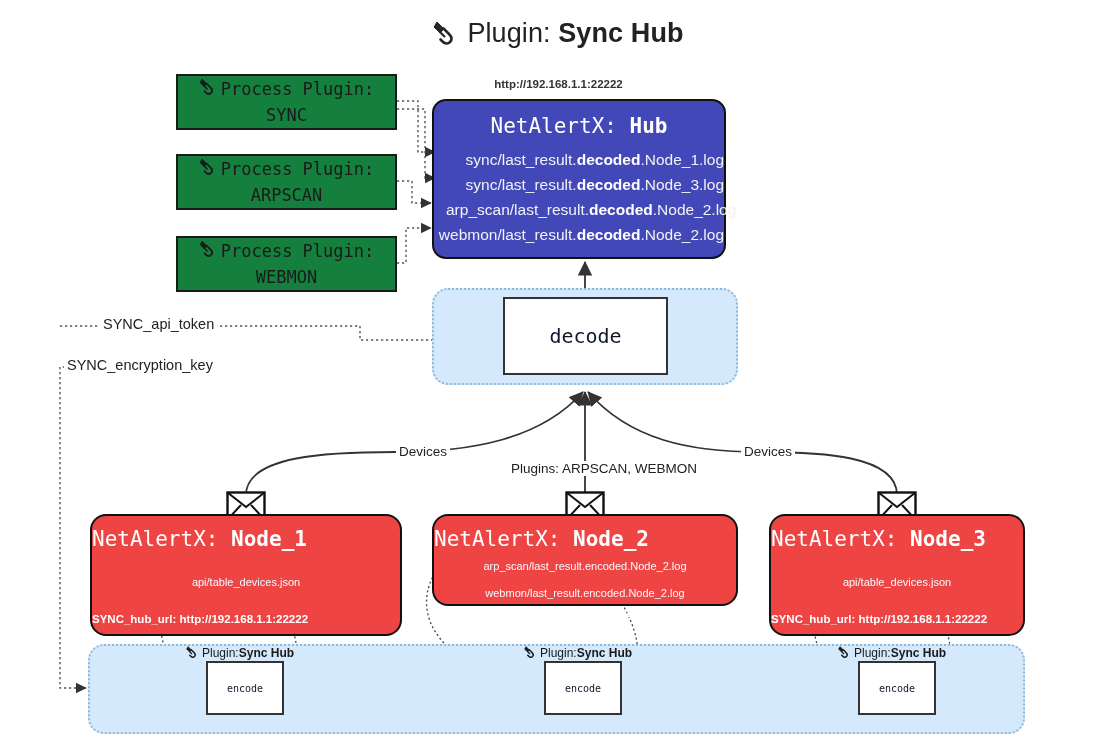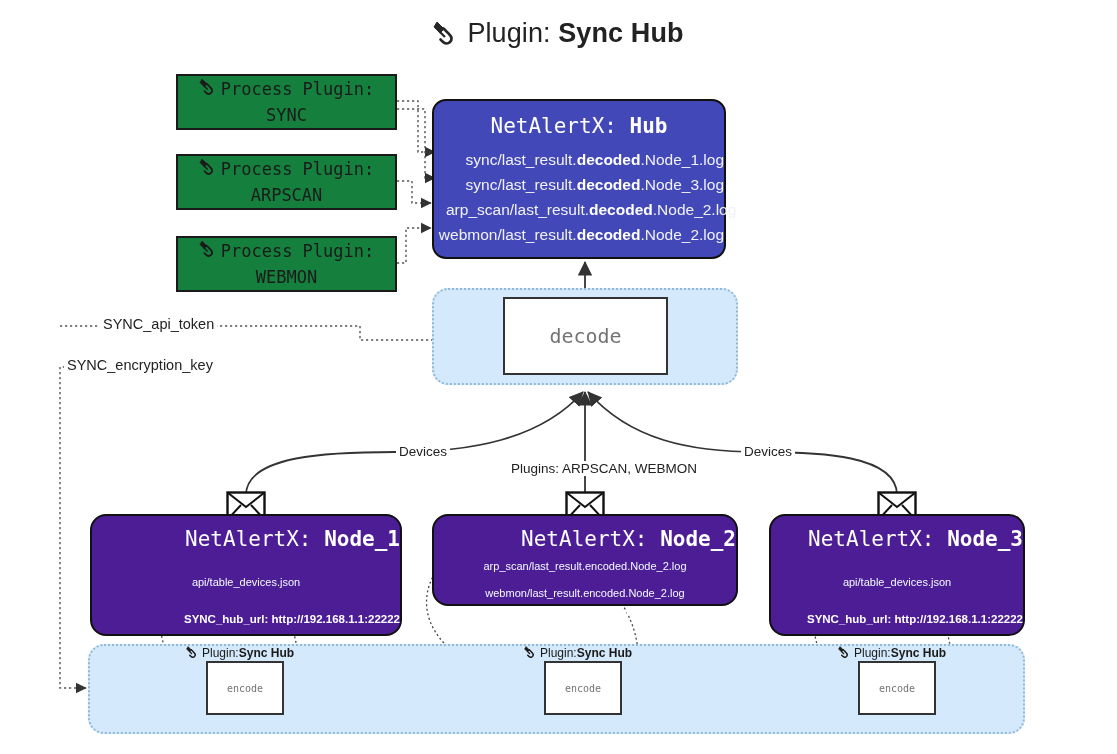--- a/index.html
+++ b/index.html
@@ -103,34 +103,34 @@
   }
 
   
   .white-box {
     background: #ffffff;
     border: 2px solid #333333;
     display: flex;
     align-items: center;
     justify-content: center;
     font-family: "DejaVu Sans Mono", "Liberation Mono", monospace;
-    color: #737373;
+    color: #0f172a;
   }
   #decode { font-size: 20px; }
   .encode-box { font-size: 10px; }
 
   
   .node-box {
-    background: #4c1d95;
+    background: #ef4444;
     border: 2px solid #111111;
     border-radius: 16px;
     color: #ffffff;
     display: flex;
     flex-direction: column;
-    align-items: flex-end;
+    align-items: flex-start;
   }
   .node-box .n-title {
     font-family: "DejaVu Sans Mono", "Liberation Mono", monospace;
     font-size: 21px;
     white-space: nowrap;
     margin-top: 11px;
   }
   .node-box .n-title b { font-weight: 700; }
   .node-box .n-body {
     flex: 1;
@@ -281,20 +281,21 @@
             <path d="M10.5 9.5 L16 15 C19 18 19 21 17 23 C15 25 12 25 9.5 22.5 L7.5 20.5" fill="none" stroke-width="2.6" stroke-linecap="round"></path>
             <path d="M6.5 12.5 L12 18" stroke-width="2.2"></path>
           </g>
         </svg>
       </span>
       <span>Process Plugin:</span>
     </div>
     <div class="row2">WEBMON</div>
   </div>
 
+  <div id="hub-url" style="left:0; top:78px; width:1117px; text-align:center;">http://192.168.1.1:22222</div>
 
   <div class="node" id="hub" style="left:432px; top:99px; width:294px; height:160px;">
     <div class="hub-title">
       <span>NetAlertX: </span><b>Hub</b>
     </div>
     <div class="hub-line">
       <span>sync/last_result.</span><b>decoded</b><span>.Node_1.log</span>
     </div>
     <div class="hub-line">
       <span>sync/last_result.</span><b>decoded</b><span>.Node_3.log</span>

